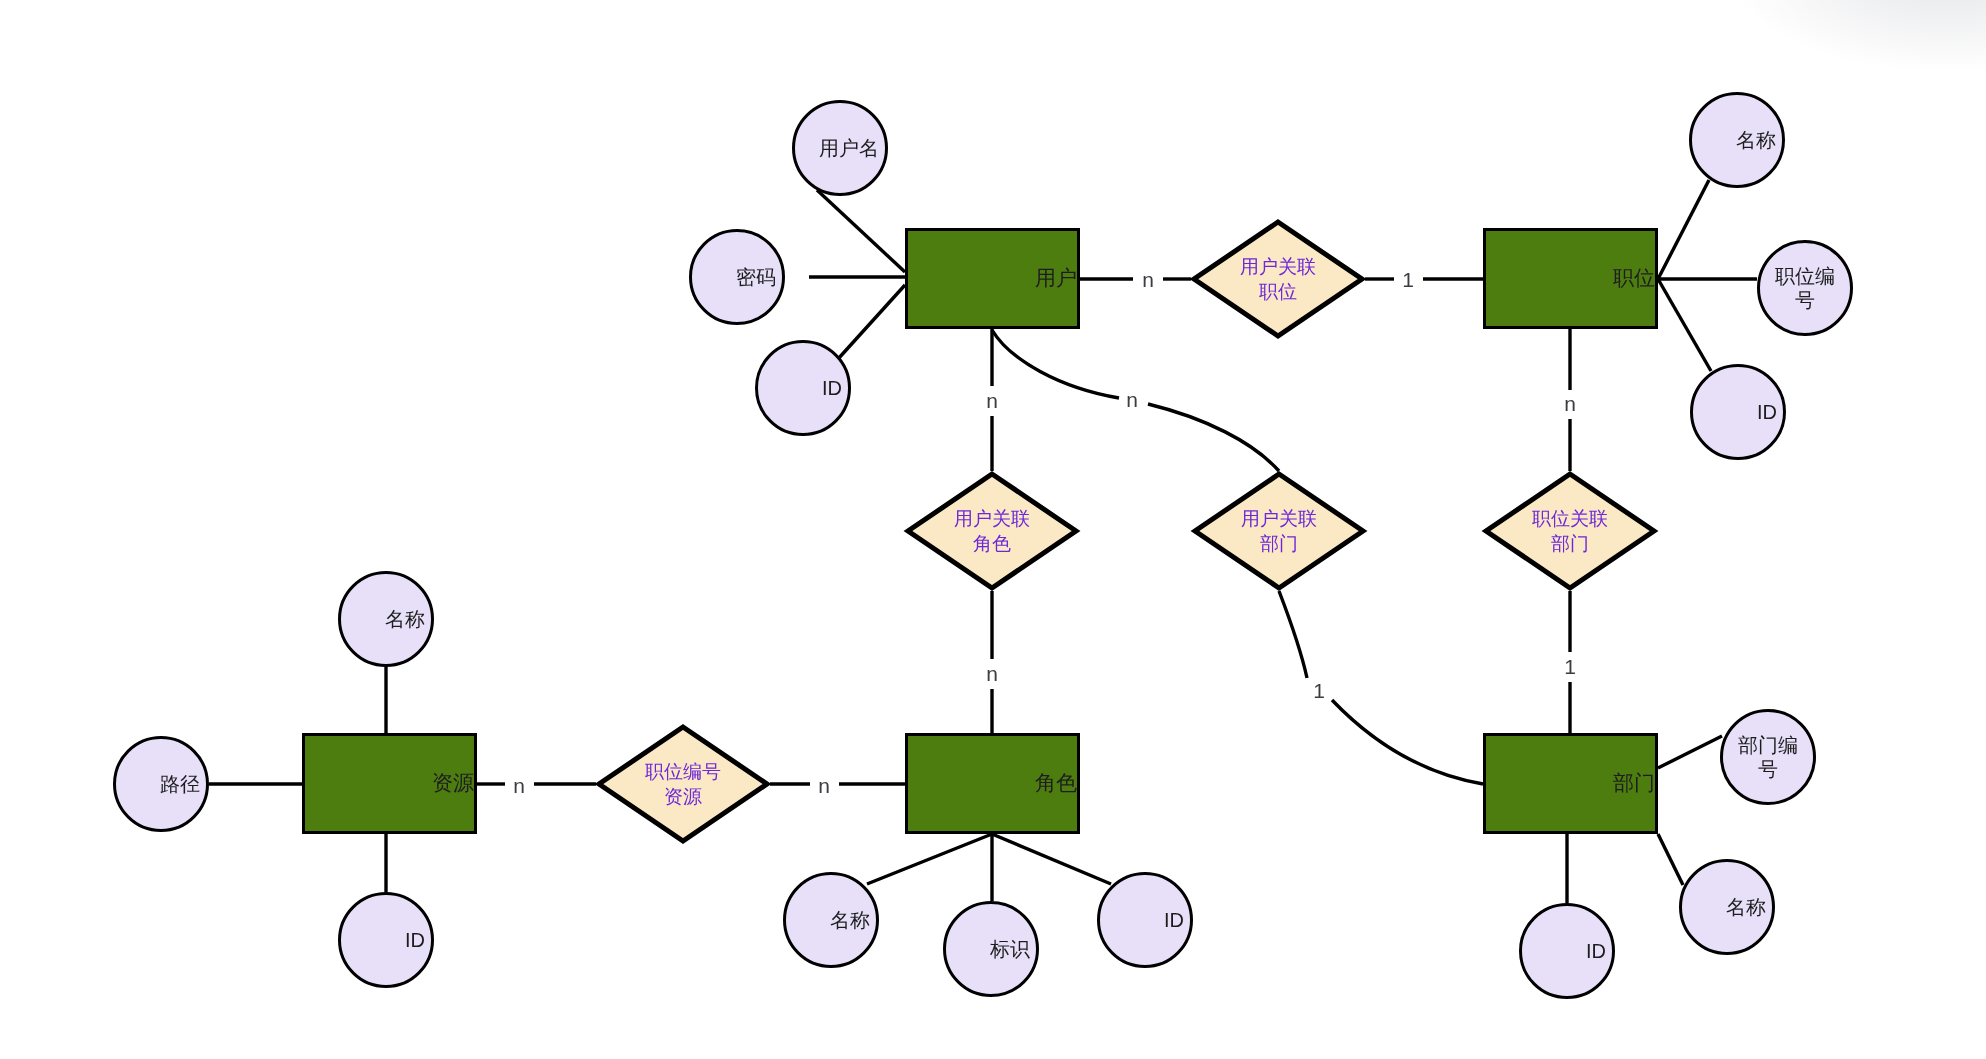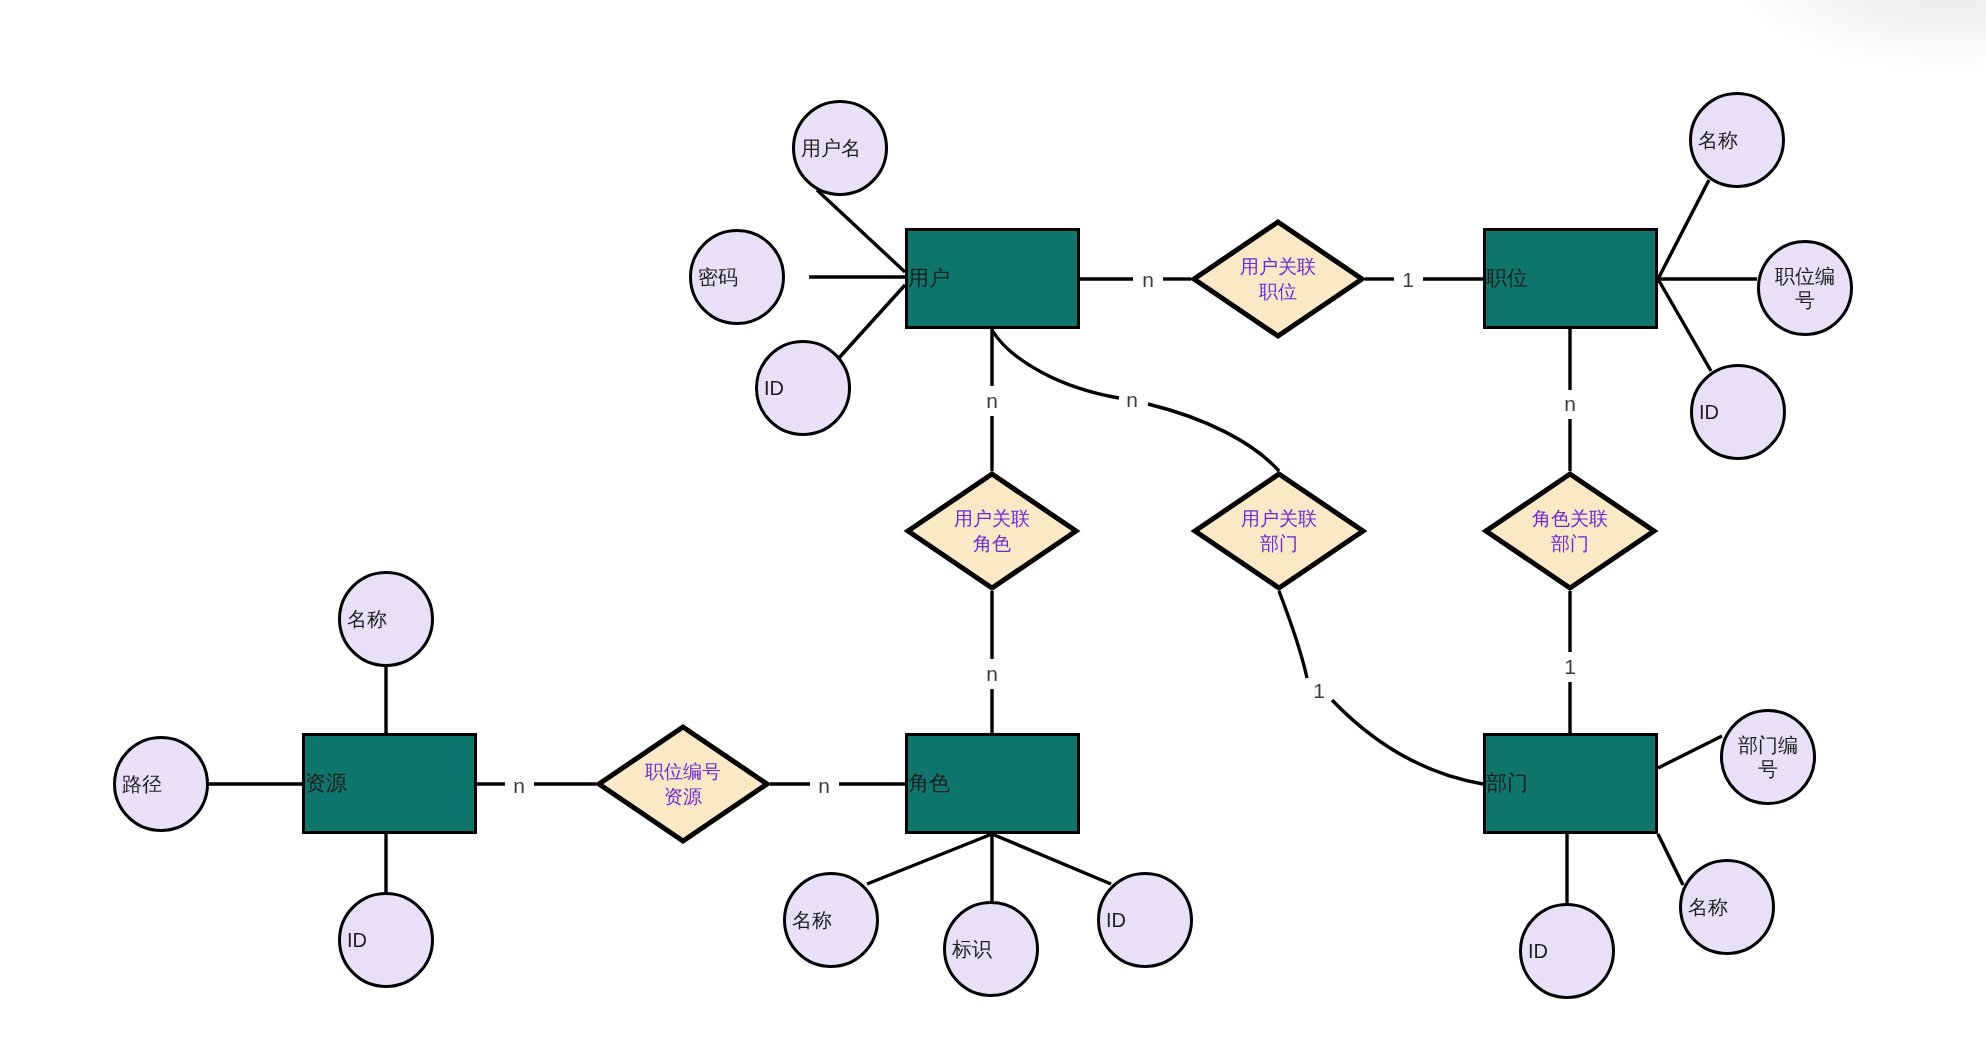--- a/index.html
+++ b/index.html
@@ -38,27 +38,27 @@
   svg#wires path, svg#wires line {
     stroke: #000000;
     stroke-width: 3.4;
     fill: none;
     stroke-linecap: butt;
   }
   .node {
     position: absolute;
     display: flex;
     align-items: center;
-    justify-content: flex-start;
+    justify-content: flex-end;
     text-align: center;
     box-sizing: border-box;
     color: #1d1d1f;
   }
   .entity {
-    background: #0f766e;
+    background: #4d7c0f;
     border: 3.2px solid #000000;
     font-size: 21px;
     line-height: 1.25;
   }
   .attr {
     background: #e8e0f8;
     border: 3.2px solid #000000;
     border-radius: 50%;
     font-size: 20px;
     line-height: 1.2;
@@ -240,21 +240,21 @@
       <polygon points="87,3 171,60 87,117 3,60" fill="#fbe8c4" stroke="#000000" stroke-width="5"></polygon>
     </svg>
     <div class="rel-label">用户关联
 部门</div>
   </div>
 
   <div class="rel-wrap" style="left:1483px; top:471px; width:174px; height:120px;">
     <svg width="174" height="120" viewBox="0 0 174 120">
       <polygon points="87,3 171,60 87,117 3,60" fill="#fbe8c4" stroke="#000000" stroke-width="5"></polygon>
     </svg>
-    <div class="rel-label">角色关联
+    <div class="rel-label">职位关联
 部门</div>
   </div>
 
   <div class="rel-wrap" style="left:596px; top:724px; width:174px; height:120px;">
     <svg width="174" height="120" viewBox="0 0 174 120">
       <polygon points="87,3 171,60 87,117 3,60" fill="#fbe8c4" stroke="#000000" stroke-width="5"></polygon>
     </svg>
     <div class="rel-label">职位编号
 资源</div>
   </div>

